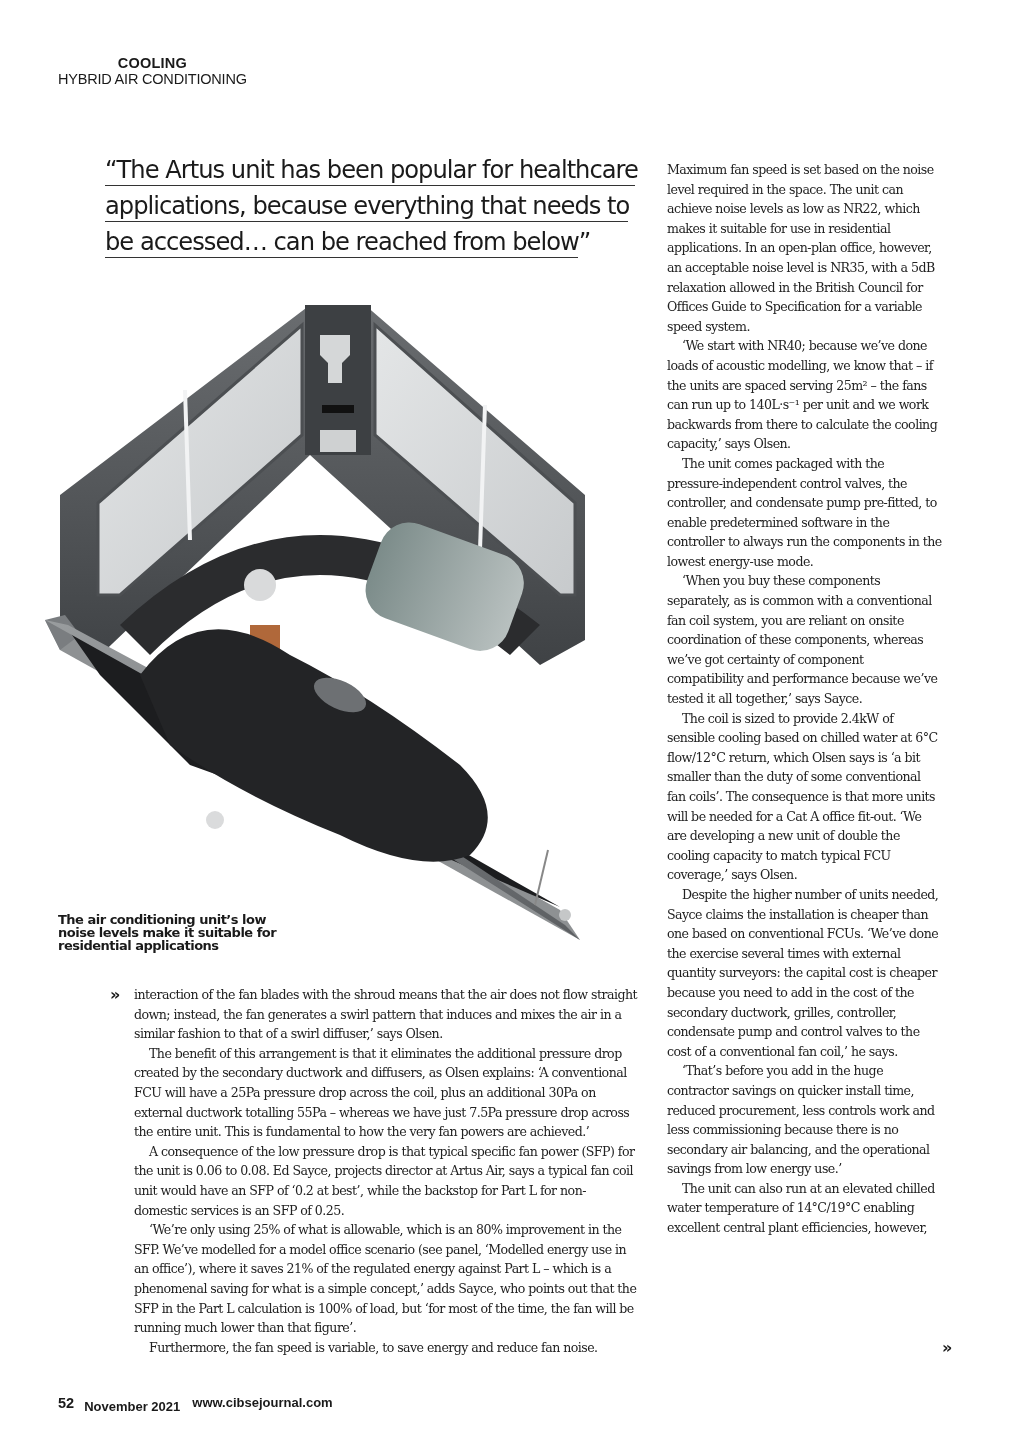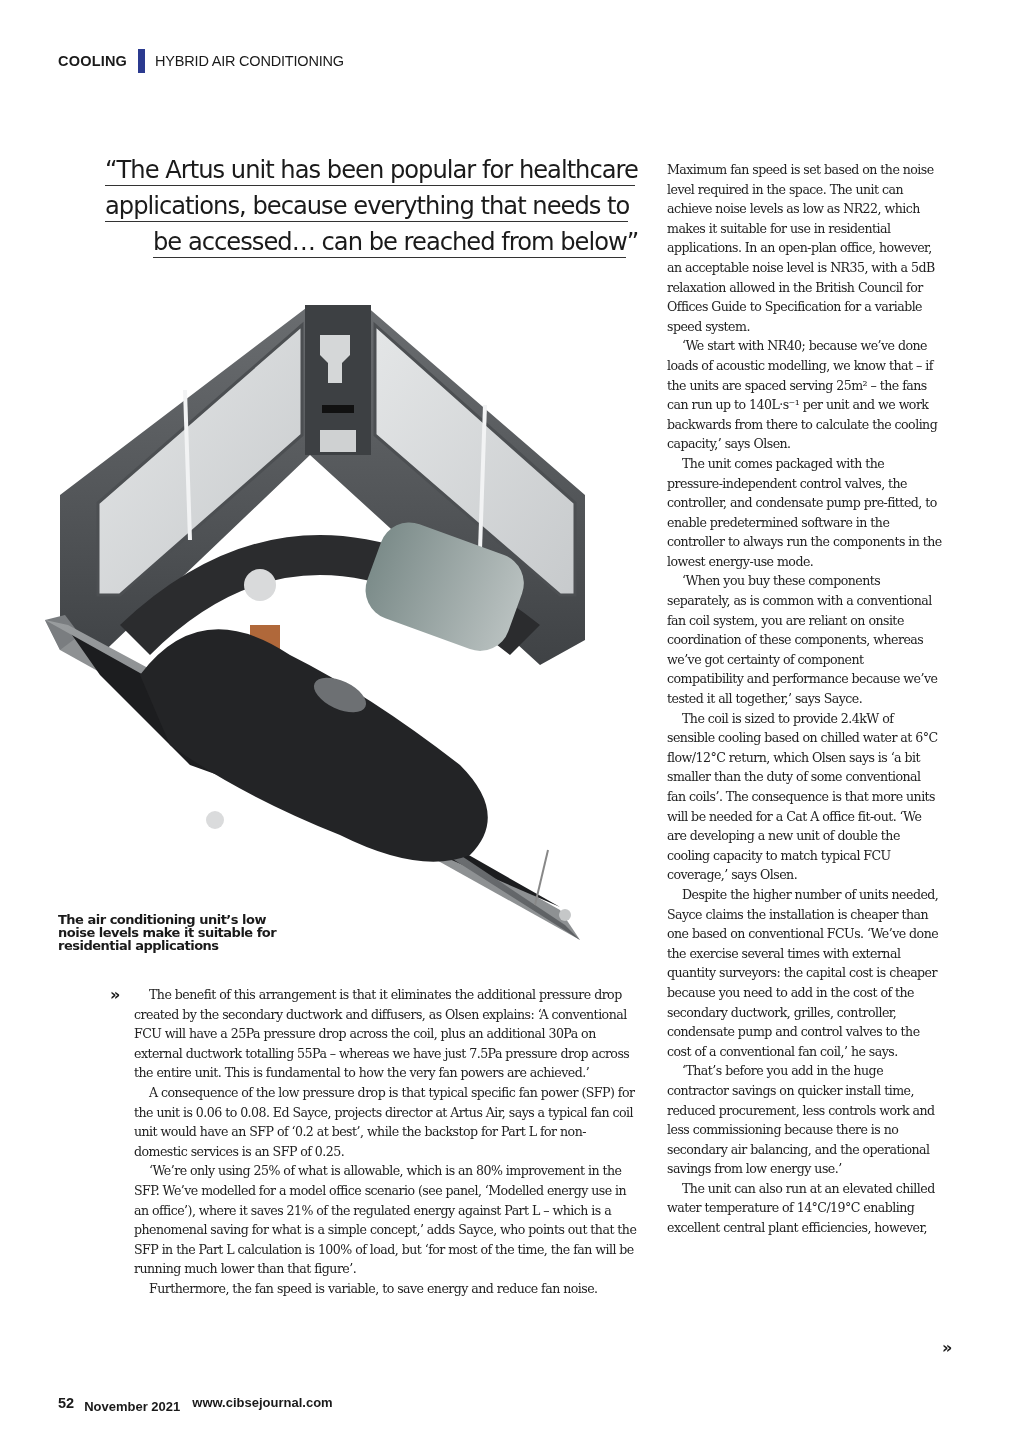--- a/index.html
+++ b/index.html
@@ -1,26 +1,26 @@
 <!DOCTYPE html>
 <html><head>
 <meta charset="utf-8">
 <style>
   html, body { margin: 0; padding: 0; background: #ffffff; }
   body { width: 1024px; height: 1448px; position: relative; overflow: hidden; color: #1a1a1a; }
-  .header { position: absolute; left: 58px; top: 49px; height: 24px; display: flex; align-items: center; font-family: "Liberation Sans", sans-serif; font-size: 14.5px; }
+  .header { position: absolute; left: 58px; top: 55px; height: 24px; display: flex; align-items: center; font-family: "Liberation Sans", sans-serif; font-size: 14.5px; flex-direction: column; }
   .section { font-weight: bold; letter-spacing: 0.2px; }
   .bar { display: inline-block; width: 7px; height: 24px; margin: 0 10px 0 11px; }
   .subsection { font-weight: normal; letter-spacing: -0.2px; }
 
   .pullquote { position: absolute; left: 105px; top: 152px; width: 530px; font-family: "DejaVu Sans", sans-serif; font-size: 24.2px; letter-spacing: -1px; color: #1a1a1a; }
   .pq-line { height: 33px; line-height: 36px; border-bottom: 1.5px solid #333; white-space: nowrap; margin-bottom: 2px; }
   .pq-line:nth-child(1) { width: 530px; }
   .pq-line:nth-child(2) { width: 523px; }
-  .pq-line:nth-child(3) { width: 473px; margin-left: 48px; }
+  .pq-line:nth-child(3) { width: 473px; }
 
   .photo { position: absolute; left: 40px; top: 295px; width: 560px; height: 650px; }
   .caption { position: absolute; left: 58px; top: 913px; width: 240px; font-family: "DejaVu Sans", sans-serif; font-weight: bold; font-size: 13px; line-height: 13px; letter-spacing: -0.5px; color: #1a1a1a; }
 
   .body-text { font-family: "DejaVu Serif", "Liberation Serif", serif; font-size: 12.6px; line-height: 19.6px; letter-spacing: -0.55px; color: #222; }
   .body-text p { margin: 0; text-indent: 15px; }
   .body-text p.noindent { text-indent: 0; }
 
   .col-left { position: absolute; left: 134px; top: 985px; width: 505px; }
   .col-right { position: absolute; left: 667px; top: 160px; width: 275px; }
@@ -92,20 +92,21 @@
     <circle cx="525" cy="620" r="6" fill="#c5c7c8"></circle>
     <line x1="508" y1="555" x2="495" y2="610" stroke="#888" stroke-width="2"></line>
   </g>
 </svg>
 
 <div class="caption">The air conditioning unit’s low noise levels make it suitable for residential applications</div>
 
 <div class="cont-start">»</div>
 
 <div class="col-left body-text">
+  <p class="noindent">interaction of the fan blades with the shroud means that the air does not flow straight down; instead, the fan generates a swirl pattern that induces and mixes the air in a similar fashion to that of a swirl diffuser,’ says Olsen.</p>
   <p>The benefit of this arrangement is that it eliminates the additional pressure drop created by the secondary ductwork and diffusers, as Olsen explains: ‘A conventional FCU will have a 25Pa pressure drop across the coil, plus an additional 30Pa on external ductwork totalling 55Pa – whereas we have just 7.5Pa pressure drop across the entire unit. This is fundamental to how the very fan powers are achieved.’</p>
   <p>A consequence of the low pressure drop is that typical specific fan power (SFP) for the unit is 0.06 to 0.08. Ed Sayce, projects director at Artus Air, says a typical fan coil unit would have an SFP of ‘0.2 at best’, while the backstop for Part L for non-domestic services is an SFP of 0.25.</p>
   <p>‘We’re only using 25% of what is allowable, which is an 80% improvement in the SFP. We’ve modelled for a model office scenario (see panel, ‘Modelled energy use in an office’), where it saves 21% of the regulated energy against Part L – which is a phenomenal saving for what is a simple concept,’ adds Sayce, who points out that the SFP in the Part L calculation is 100% of load, but ‘for most of the time, the fan will be running much lower than that figure’.</p>
   <p>Furthermore, the fan speed is variable, to save energy and reduce fan noise.</p>
 </div>
 
 <div class="col-right body-text">
   <p class="noindent">Maximum fan speed is set based on the noise level required in the space. The unit can achieve noise levels as low as NR22, which makes it suitable for use in residential applications. In an open-plan office, however, an acceptable noise level is NR35, with a 5dB relaxation allowed in the British Council for Offices Guide to Specification for a variable speed system.</p>
   <p>‘We start with NR40; because we’ve done loads of acoustic modelling, we know that – if the units are spaced serving 25m² – the fans can run up to 140L·s⁻¹ per unit and we work backwards from there to calculate the cooling capacity,’ says Olsen.</p>
   <p>The unit comes packaged with the pressure-independent control valves, the controller, and condensate pump pre-fitted, to enable predetermined software in the controller to always run the components in the lowest energy-use mode.</p>

